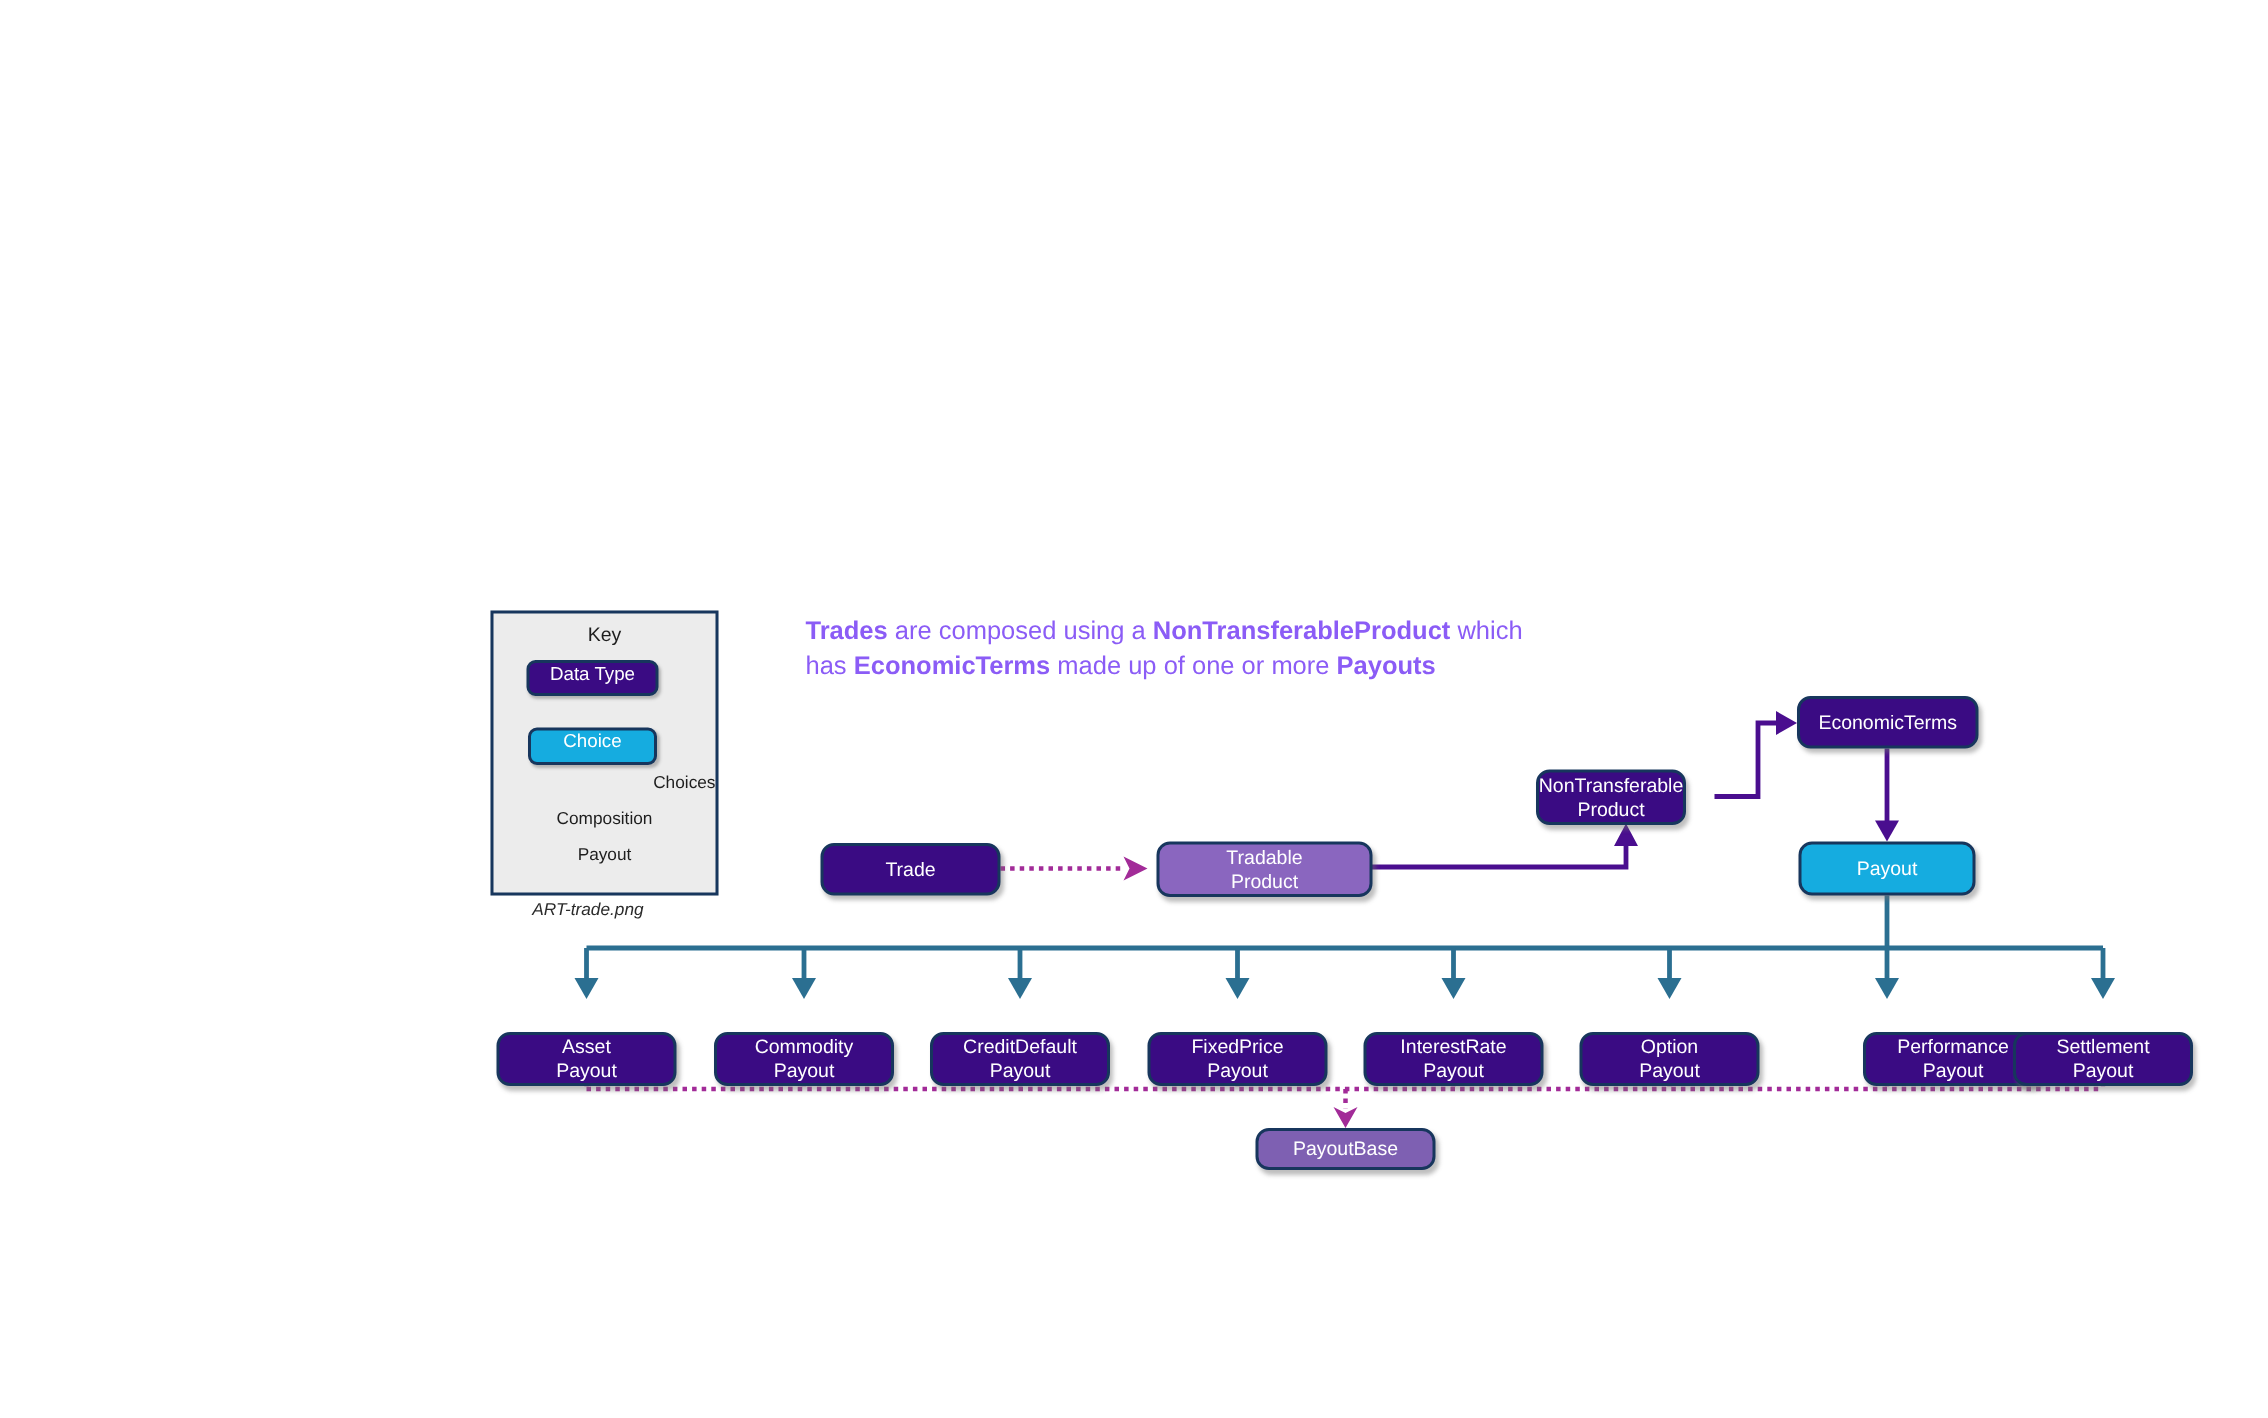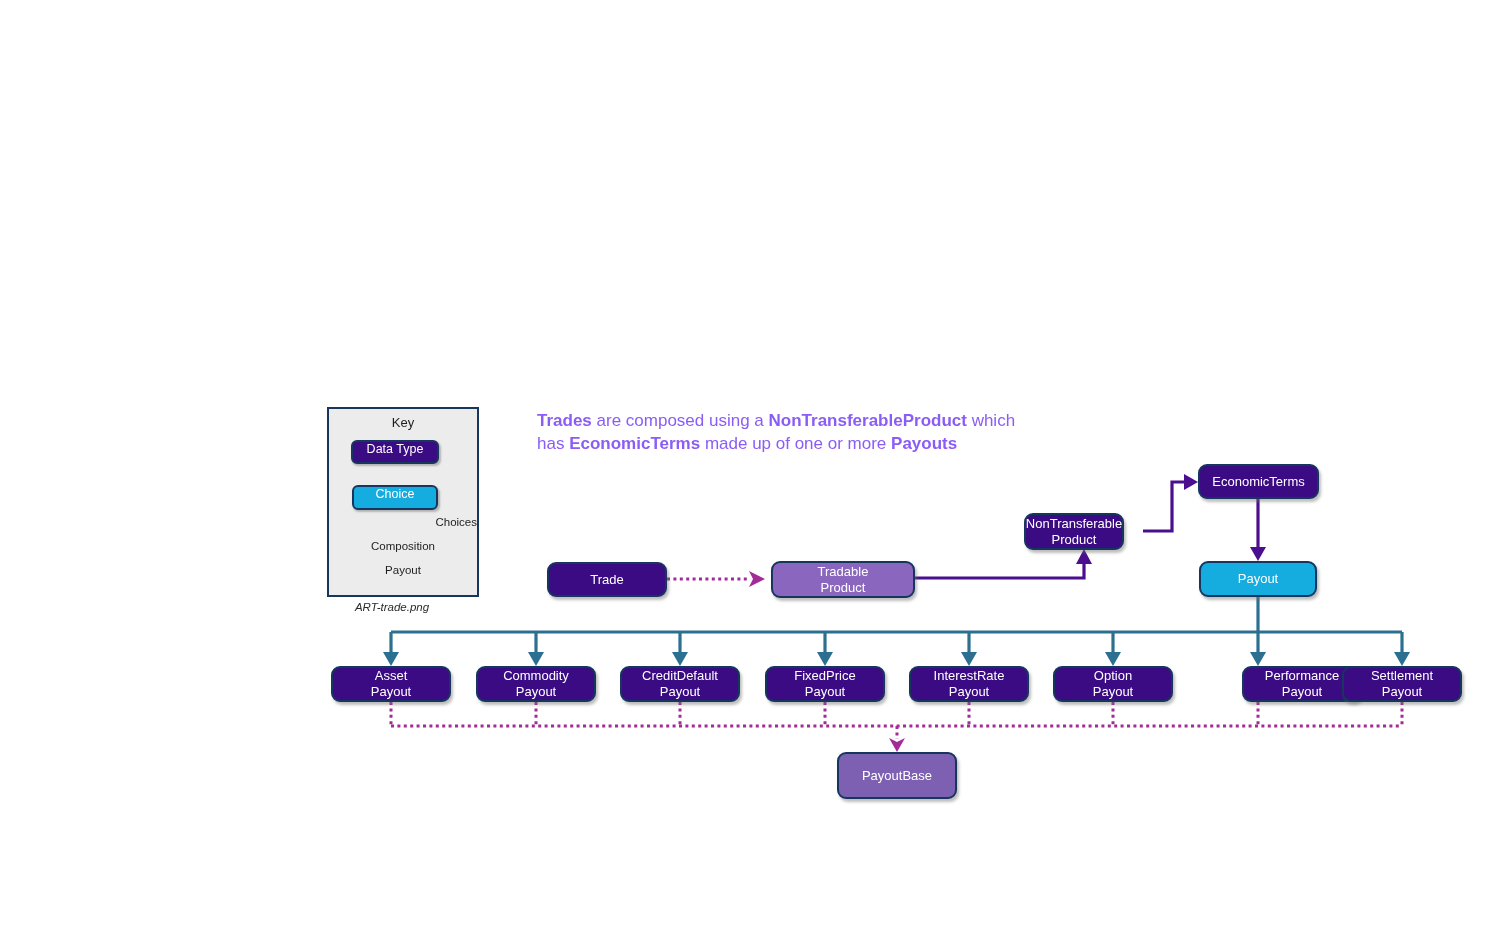--- a/index.html
+++ b/index.html
@@ -110,22 +110,22 @@
   }
   .headline .line { white-space: pre-wrap; }
   .headline strong { font-weight: bold; }
 
   
   .n-trade        { left: 547px; top: 562px; width: 120px; height: 35px; }
   .n-tradable     { left: 746px; top: 561px; width: 144px; height: 37px; margin-left: 25px; }
   .n-nontransfer  { left: 1024px; top: 513px; width: 100px; height: 37px; }
   .n-economic     { left: 1198px; top: 464px; width: 121px; height: 35px; }
   .n-payout       { left: 1199px; top: 561px; width: 118px; height: 36px; }
-  .n-payoutbase   { left: 837px; top: 752px; width: 120px; height: 47px; }
-  .n-ptype        { top: 666px; width: 120px; height: 36px; }
+  .n-payoutbase   { left: 837px; top: 752px; width: 120px; height: 28px; }
+  .n-ptype        { top: 688px; width: 120px; height: 36px; }
   .p0 { left: 331px; }  .p1 { left: 476px; }  .p2 { left: 620px; }  .p3 { left: 765px; }
   .p4 { left: 909px; }  .p5 { left: 1053px; } .p6 { left: 1198px; margin-left: 44px; } .p7 { left: 1342px; }
 </style>
 </head>
 <body>
 
 <div class="canvas">
 
   <svg class="connectors" viewBox="0 0 1512 945">
 

